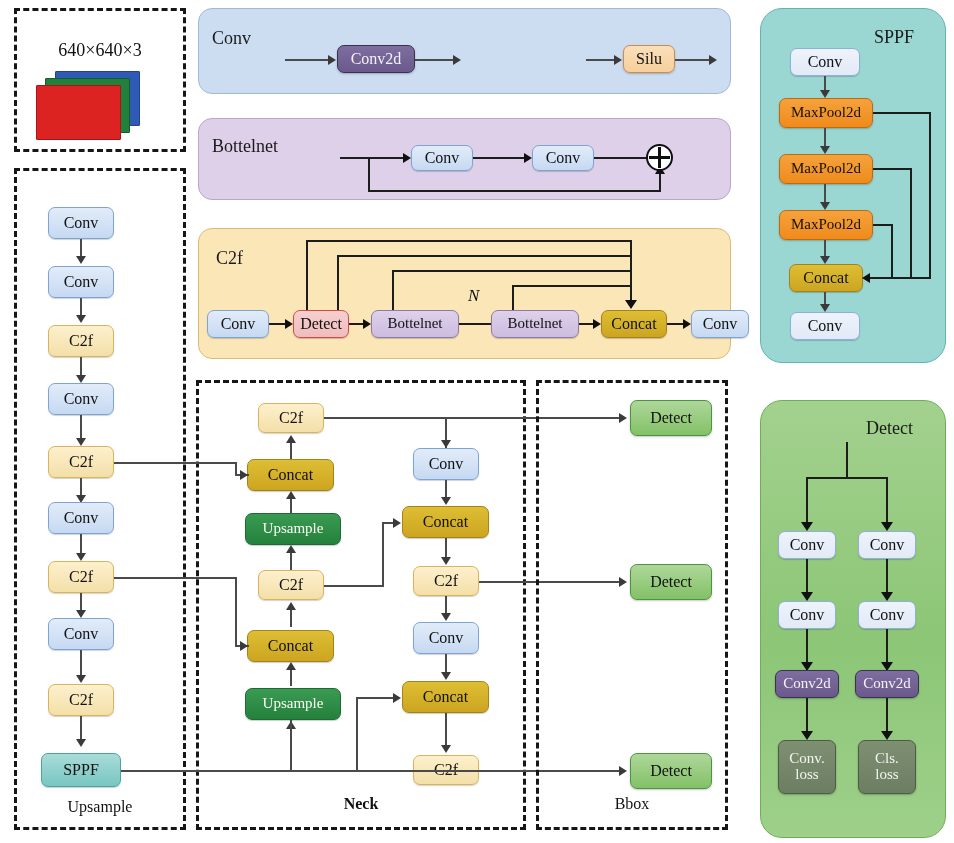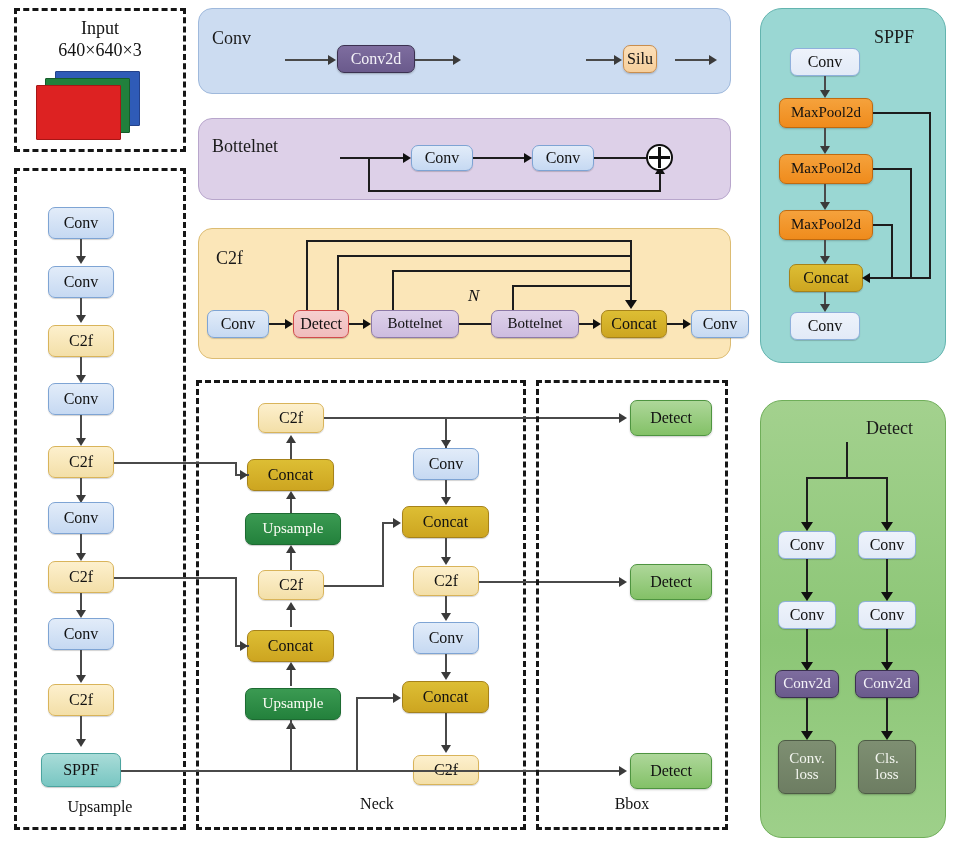--- a/index.html
+++ b/index.html
@@ -198,38 +198,37 @@
     color: #111;
   }
 </style>
 </head>
 <body>
 
 <div id="root">
 
   <div class="dashed" style="left:14px; top:8px; width:172px; height:144px;"></div>
 
-  <div class="group-label" style="left:14px; top:18px; width:172px; font-size:18px;">Input</div>
   <div class="group-label" style="left:14px; top:40px; width:172px; font-size:18px;">640×640×3</div>
 
   <div class="img-rect img-blue" style="left:55px; top:71px;  width:85px; height:55px;"></div>
   <div class="img-rect img-green" style="left:45px; top:78px;  width:85px; height:55px;"></div>
   <div class="img-rect img-red" style="left:36px; top:85px;  width:85px; height:55px;"></div>
 
   <div class="panel panel-conv" style="left:198px; top:8px; width:533px; height:86px;"></div>
   <div class="panel-title" style="left:212px; top:28px;">Conv</div>
 
   <div class="edge edge-h" style="left:285px; top:59px; width:45px;"></div>
   <div class="arrow arrow-right" style="left:328px; top:55px;"></div>
   <div class="node n-conv2d" style="left:337px; top:45px; width:78px; height:28px;">Conv2d</div>
   <div class="edge edge-h" style="left:415px; top:59px; width:40px;"></div>
   <div class="arrow arrow-right" style="left:453px; top:55px;"></div>
   <div class="edge edge-h" style="left:586px; top:59px; width:30px;"></div>
   <div class="arrow arrow-right" style="left:614px; top:55px;"></div>
-  <div class="node n-silu" style="left:623px; top:45px; width:34px; height:28px;font-family:Liberation Serif, serif;">Silu</div>
+  <div class="node n-silu" style="left:623px; top:45px; width:52px; height:28px;font-family:Liberation Serif, serif;">Silu</div>
   <div class="edge edge-h" style="left:675px; top:59px; width:36px;"></div>
   <div class="arrow arrow-right" style="left:709px; top:55px;"></div>
 
   <div class="panel panel-bottle" style="left:198px; top:118px; width:533px; height:82px;"></div>
   <div class="panel-title" style="left:212px; top:136px;">Bottelnet</div>
 
   <div class="edge edge-h edge-dark" style="left:340px; top:157px; width:65px;"></div>
   <div class="arrow arrow-right-dk" style="left:403px; top:153px;"></div>
   <div class="node n-conv" style="left:411px; top:145px; width:62px; height:26px;">Conv</div>
   <div class="edge edge-h edge-dark" style="left:473px; top:157px; width:53px;"></div>
@@ -377,21 +376,21 @@
   <div class="edge edge-v" style="left:80px; top:650px; height:30px;"></div>
   <div class="arrow arrow-down" style="left:76px; top:675px;"></div>
 
   <div class="node n-c2f" style="left:48px; top:684px; width:66px; height:32px;">C2f</div>
   <div class="edge edge-v" style="left:80px; top:716px; height:28px;"></div>
   <div class="arrow arrow-down" style="left:76px; top:739px;"></div>
 
   <div class="node n-sppf" style="left:41px; top:753px; width:80px; height:34px;">SPPF</div>
 
   <div class="dashed" style="left:196px; top:380px; width:330px; height:450px;"></div>
-  <div class="group-label" style="left:212px; top:795px; width:330px;">Neck</div>
+  <div class="group-label" style="left:196px; top:795px; width:330px;font-weight:bold;">Neck</div>
 
   <div class="node n-c2f" style="left:258px; top:403px; width:66px; height:30px;">C2f</div>
   <div class="edge edge-v" style="left:290px; top:441px; height:19px;"></div>
   <div class="arrow arrow-up" style="left:286px; top:435px;"></div>
 
   <div class="node n-concat" style="left:247px; top:459px; width:87px; height:32px;">Concat</div>
   <div class="edge edge-v" style="left:290px; top:497px; height:18px;"></div>
   <div class="arrow arrow-up" style="left:286px; top:491px;"></div>
 
   <div class="node n-upsample" style="left:245px; top:513px; width:96px; height:32px; font-size:15px;">Upsample</div>

